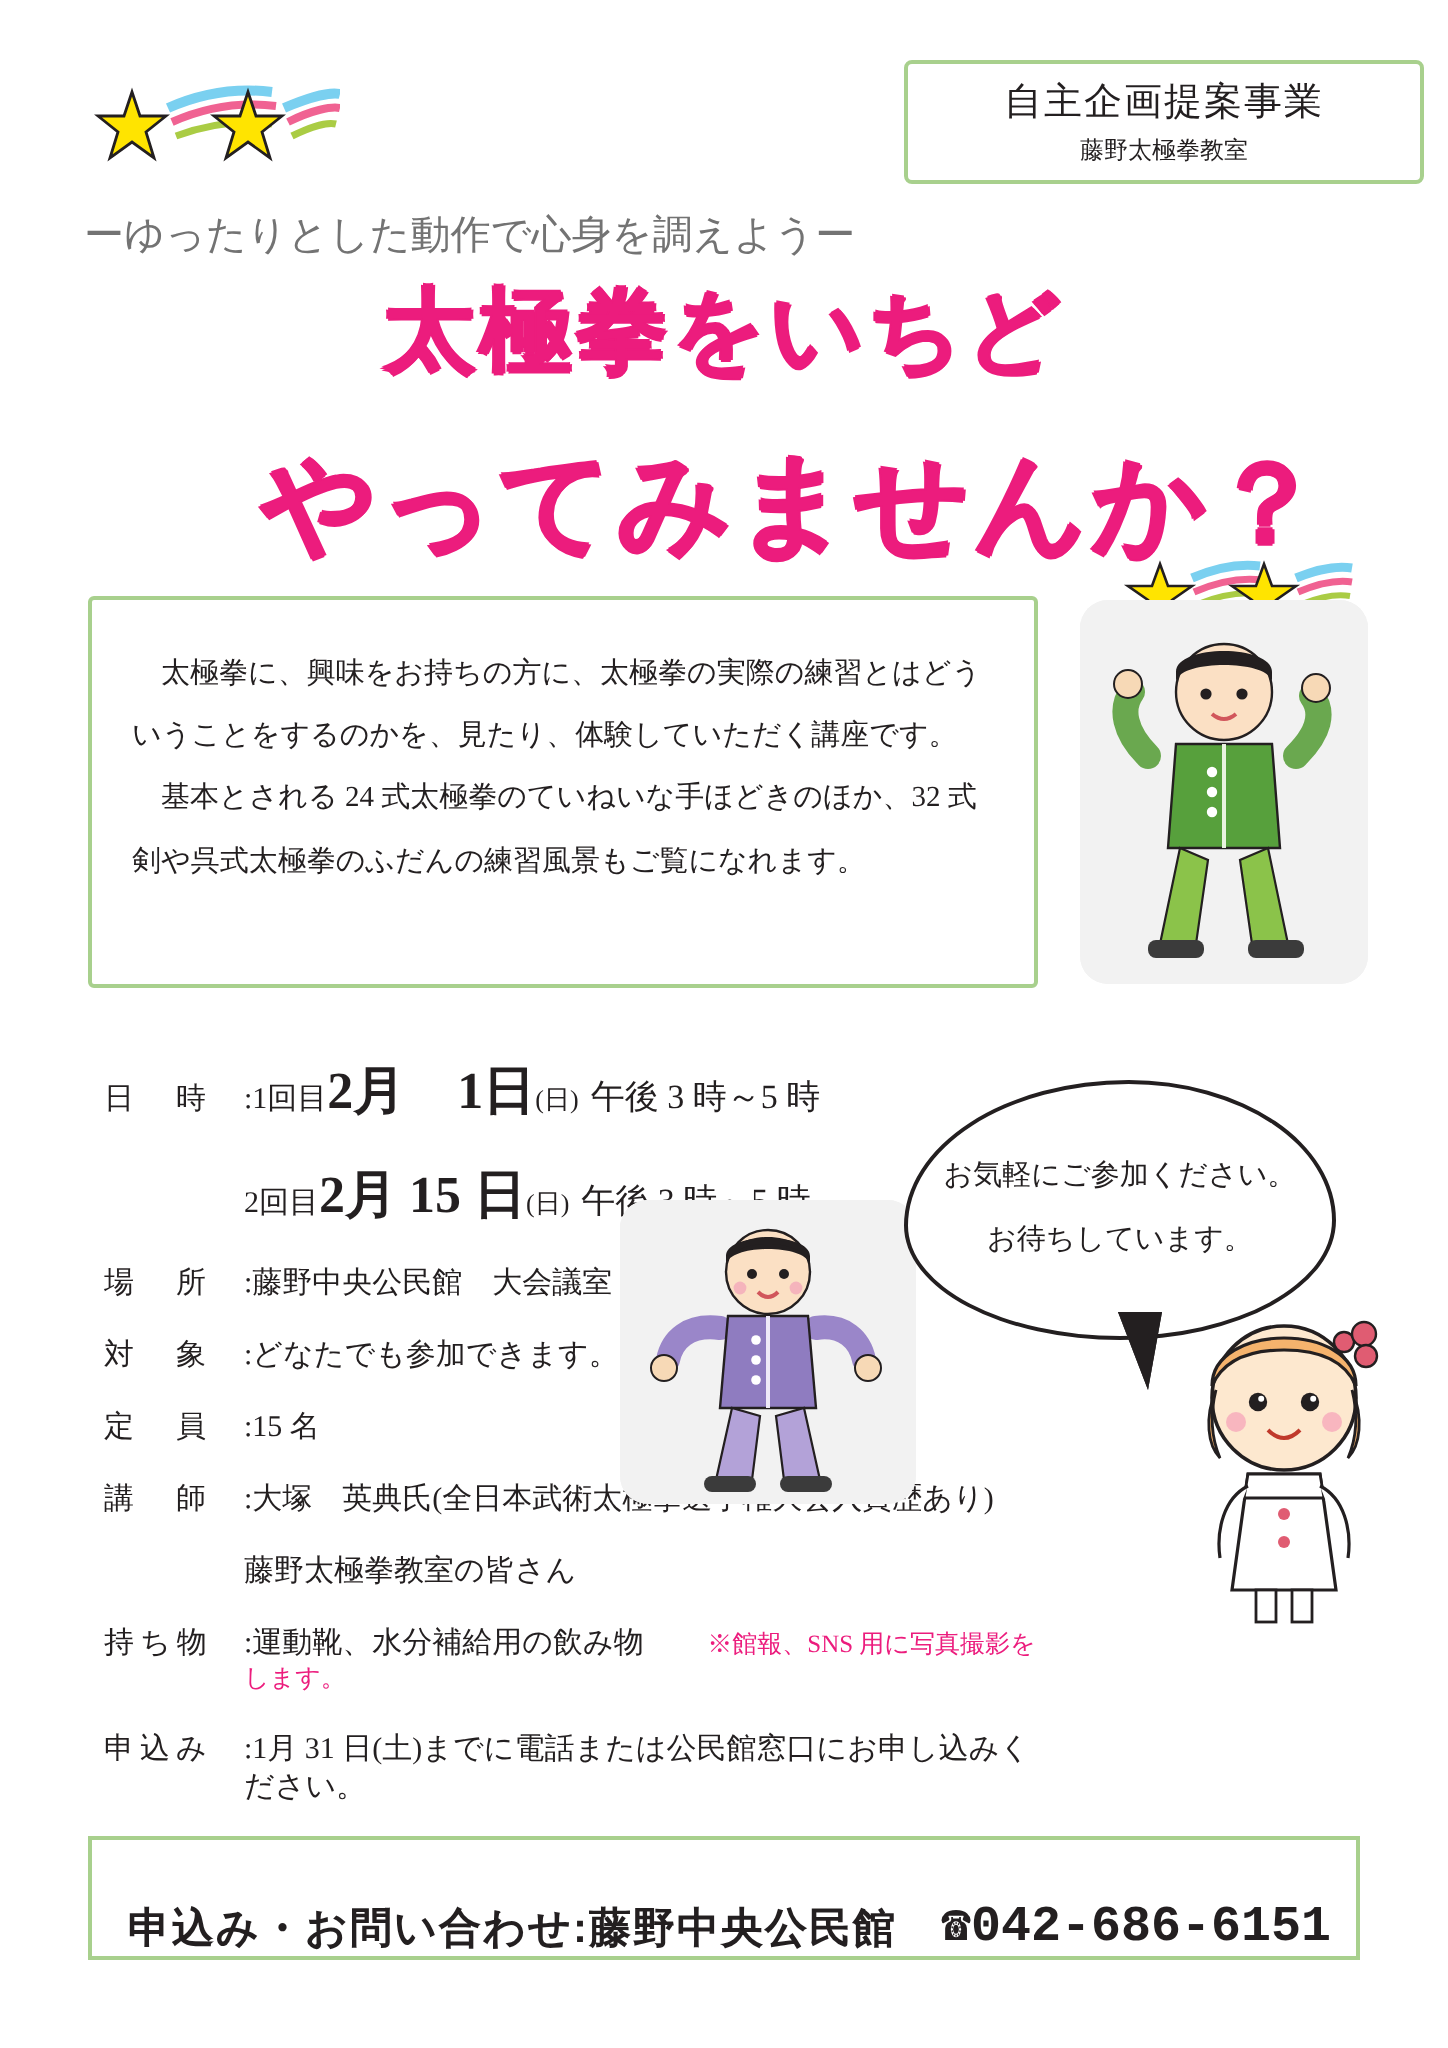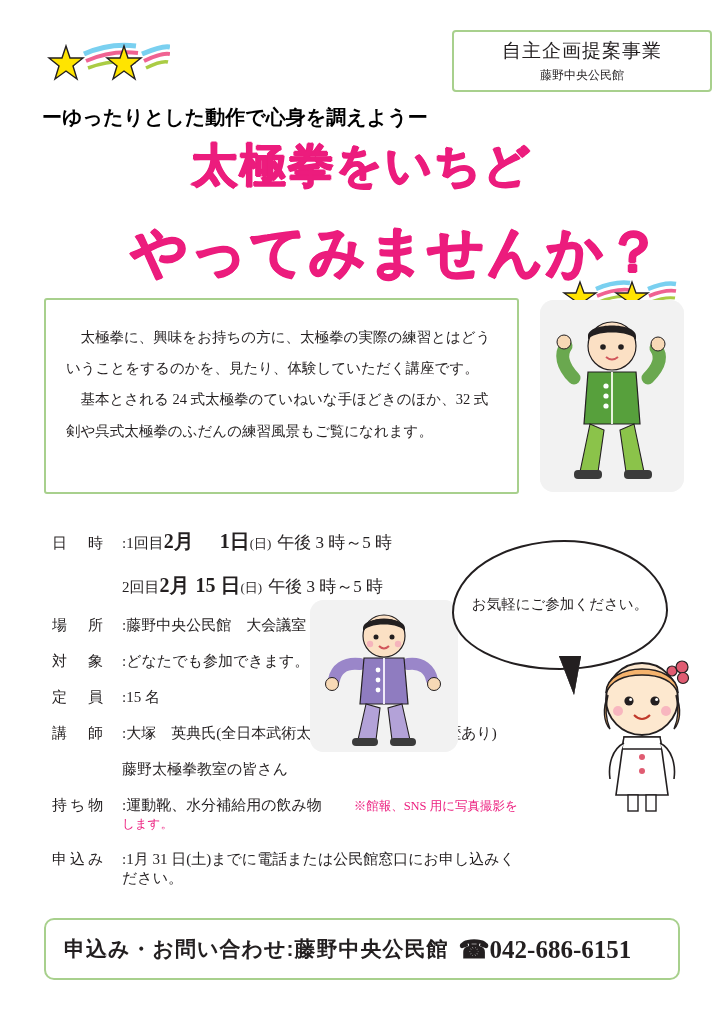--- a/index.html
+++ b/index.html
@@ -29,22 +29,22 @@
   
   .stars { position: absolute; }
   .stars.top-left { top: 38px; left: 40px; }
   .stars.right    { top: 278px; left: 560px; }
 
   
   .pre-title {
     position: absolute;
     top: 104px; left: 42px;
     font-size: 20px;
-    font-weight: bold;
-    color: #000000;
+    font-weight: normal;
+    color: #737373;
     letter-spacing: 0px;
     font-family: "Liberation Sans", sans-serif;
     text-align: center;
   }
   .main-title {
     position: absolute;
     left: 0; width: 724px;
     text-align: center;
     color: #ec1c7d;
     font-weight: bold;
@@ -83,21 +83,21 @@
   
   .info {
     position: absolute;
     top: 528px; left: 52px;
     width: 470px;
     font-size: 15px;
   }
   .row { display: flex; align-items: baseline; margin-bottom: 17px; }
   .label { width: 70px; flex: none; letter-spacing: 3px; }
   .row-text { flex: 1; }
-  .big { font-size: 20px; font-weight: bold; }
+  .big { font-size: 26px; font-weight: bold; }
   .mid { font-size: 17px; }
   .date-line { display: flex; align-items: baseline; }
   .date-line .pre { font-size: 15px; }
   .dow { font-size: 13px; }
   .indent2 { padding-left: 70px; }
   .note { color: #ec1c7d; font-size: 12.5px; }
 
   
   .bubble {
     position: absolute;
@@ -135,41 +135,41 @@
 
   
   .girl { position: absolute; top: 645px; left: 588px; z-index: 2; }
 
   
   .footer {
     position: absolute;
     left: 44px; top: 918px;
     width: 636px; height: 62px;
     border: 2px solid #a8d08d;
-    border-radius: 10px;
-    display: flex; align-items: center;
+    border-radius: 0;
+    display: flex; align-items: flex-end;
     padding-left: 18px;
   }
   .footer-text {
     font-size: 21px; font-weight: bold;
     font-family: "Liberation Sans", sans-serif;
     letter-spacing: 1px;
   }
   .footer-tel {
     font-size: 25px; font-weight: bold;
-    font-family: Liberation Serif, serif;
-    margin-left: 10px;
+    font-family: Liberation Mono, monospace;
+    margin-left: 22px;
   }
 </style>
 </head>
 <body>
 
 <div class="badge">
   <div class="badge-main">自主企画提案事業</div>
-  <div class="badge-sub">藤野中央公民館</div>
+  <div class="badge-sub">藤野太極拳教室</div>
 </div>
 
 <div class="stars top-left">
   <svg width="130" height="52" viewBox="0 0 130 52">
     <g>
       <path d="M26 8 L30 20 L43 20 L33 28 L37 41 L26 33 L15 41 L19 28 L9 20 L22 20 Z" fill="#ffe400" stroke="#231f20" stroke-width="1.4"></path>
       <path d="M44 16 C62 8 80 6 96 8" stroke="#7ad0f0" stroke-width="5" fill="none"></path>
       <path d="M46 23 C64 15 82 13 98 15" stroke="#f06292" stroke-width="4" fill="none"></path>
       <path d="M48 30 C64 24 80 22 96 24" stroke="#aacc44" stroke-width="3.5" fill="none"></path>
     </g>
@@ -328,20 +328,21 @@
     <circle cx="82" cy="37" r="2.5" fill="#231f20"></circle>
     <circle cx="60" cy="44" r="3.2" fill="#f4a9ba" opacity="0.8"></circle>
     <circle cx="88" cy="44" r="3.2" fill="#f4a9ba" opacity="0.8"></circle>
     <path d="M69 46 Q74 51 79 46" stroke="#d1565b" stroke-width="2" fill="none"></path>
   </svg>
 </div>
 
 <div class="bubble-tail"></div>
 <div class="bubble">
   <div>お気軽にご参加ください。</div>
+  <div>お待ちしています。</div>
 </div>
 
 <div class="girl">
   <svg width="108" height="170" viewBox="0 0 108 170">
 
     <path d="M36 92 L72 92 L80 150 L28 150 Z" fill="#ffffff" stroke="#231f20" stroke-width="1.6"></path>
     <path d="M36 92 L72 92 L74 104 L34 104 Z" fill="#ffffff" stroke="#231f20" stroke-width="1.4"></path>
     <circle cx="54" cy="112" r="3" fill="#e05c72"></circle>
     <circle cx="54" cy="126" r="3" fill="#e05c72"></circle>
 

